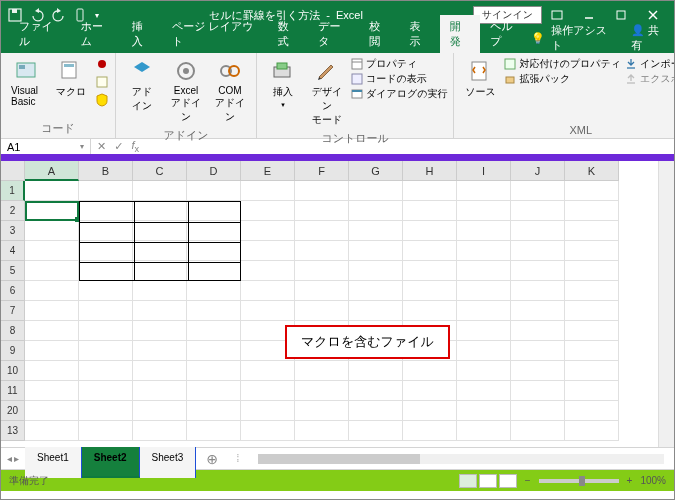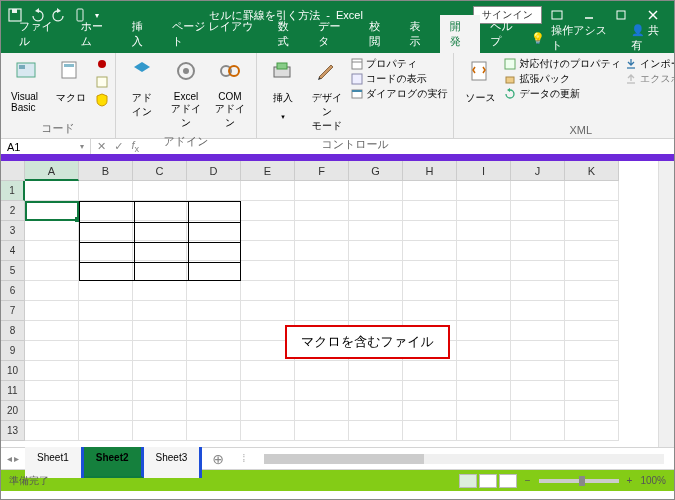--- a/index.html
+++ b/index.html
@@ -12,21 +12,21 @@
 .winbtns { display: flex; gap: 2px; align-items: center; }
 .winbtn { width: 30px; height: 20px; display: flex; align-items: center; justify-content: center; }
 .ribbon-tabs { height: 24px; background: #0f7a3f; display: flex; align-items: flex-end; padding-left: 8px; color: #fff; font-size: 11px; }
 .rtab { padding: 4px 10px; cursor: pointer; }
 .rtab.active { background: #f3f3f3; color: #0f7a3f; }
 .rtab-right { margin-left: auto; display: flex; align-items: center; padding-right: 8px; gap: 6px; }
 .ribbon-body { height: 86px; background: #f3f3f3; border-bottom: 1px solid #d4d4d4; display: flex; font-size: 10px; }
 .rgroup { border-right: 1px solid #d4d4d4; padding: 4px 6px 2px; display: flex; flex-direction: column; justify-content: space-between; }
 .rgroup-main { flex: 1; display: flex; gap: 4px; align-items: flex-start; }
 .rgroup-lbl { text-align: center; font-size: 11px; color: #666; padding-top: 2px; }
-.bigbtn { display: flex; flex-direction: column; align-items: center; gap: 8px; padding: 2px 4px; min-width: 40px; }
+.bigbtn { display: flex; flex-direction: column; align-items: center; gap: 2px; padding: 2px 4px; min-width: 40px; }
 .bigbtn .ico { width: 24px; height: 24px; }
 .smallbtns { display: flex; flex-direction: column; gap: 1px; }
 .smallbtn { display: flex; align-items: center; gap: 3px; font-size: 10px; white-space: nowrap; }
 .smallbtn .sico { width: 12px; height: 12px; }
 .namebox-row { height: 22px; background: #fff; border-bottom: 7px solid #6d28d9; display: flex; align-items: flex-start; font-size: 11px; }
 .namebox { width: 90px; border-right: 1px solid #d4d4d4; padding: 0 6px; height: 100%; display: flex; align-items: center; }
 .fx-area { display: flex; align-items: center; gap: 8px; padding: 0 6px; color: #888; }
 .grid-area { position: relative; background: #fff; height: 286px; display: flex; }
 .rownums { width: 24px; }
 .colrow { height: 20px; display: flex; }
@@ -41,21 +41,21 @@
 .cell { width: 54px; height: 20px; border-right: 1px solid #e0e0e0; border-bottom: 1px solid #e0e0e0; font-size: 11px; }
 .selcursor { position: absolute; left: 0; top: 20px; width: 54px; height: 20px; border: 2px solid #0f7a3f; pointer-events: none; }
 .selcursor::after { content: ""; position: absolute; right: -3px; bottom: -3px; width: 5px; height: 5px; background: #0f7a3f; }
 .borderbox { position: absolute; border: 1px solid #000; }
 .borderbox .hline { position: absolute; left: 0; right: 0; height: 1px; background: #000; }
 .borderbox .vline { position: absolute; top: 0; bottom: 0; width: 1px; background: #000; }
 .callout { position: absolute; border: 2px solid #d00; background: #fff; color: #000; font-size: 13px; padding: 6px 14px; }
 .vscroll { width: 16px; background: #f0f0f0; border-left: 1px solid #ddd; }
 .sheet-tabs { height: 22px; background: #fff; border-top: 1px solid #d4d4d4; display: flex; align-items: center; font-size: 10px; }
 .tabnav { display: flex; gap: 2px; padding: 0 6px; color: #888; }
-.stab { padding: 13px 12px; border-right: 3px solid #1d4ed8; background: #f5f5f5; }
+.stab { padding: 13px 12px; border-right: 1px solid #1d4ed8; background: #f5f5f5; }
 .stab.active { background: #15803d; border-bottom: 2px solid #0f7a3f; font-weight: bold; }
 .newtab { padding: 0 10px; color: #888; font-size: 14px; }
 .hscroll { flex: 1; margin: 0 10px; height: 10px; background: #f0f0f0; position: relative; }
 .hscroll .thumb { position: absolute; left: 0; width: 40%; height: 100%; background: #ccc; }
 .statusbar { height: 22px; background: #84cc16; border-top: 1px solid #d4d4d4; display: flex; align-items: center; font-size: 10px; padding: 0 8px; color: #555; }
 .status-right { margin-left: auto; display: flex; align-items: center; gap: 8px; }
 .viewbtns { display: flex; gap: 2px; }
 .viewbtn { width: 18px; height: 14px; border: 1px solid #bbb; background: #fff; }
 .viewbtn.active { background: #ddeedd; }
 .zoom-slider { width: 80px; height: 4px; background: #ccc; position: relative; }
@@ -293,29 +293,20 @@
             <span>対応付けのプロパティ</span>
           </div>
         <div class="smallbtn">
             <span class="sico">
               <svg viewBox="0 0 12 12">
                 <rect x="2" y="4" width="8" height="6" fill="#ec8" stroke="#a84"></rect>
               </svg>
             </span>
             <span>拡張パック</span>
           </div>
-        <div class="smallbtn">
-            <span class="sico">
-              <svg viewBox="0 0 12 12">
-                <path d="M6 2 A4 4 0 1 1 2 6" fill="none" stroke="#3a7" stroke-width="1.3"></path>
-                <path d="M6 0 L6 4 L3 2 Z" fill="#3a7"></path>
-              </svg>
-            </span>
-            <span>データの更新</span>
-          </div>
       </div>
       <div class="smallbtns">
         <div class="smallbtn">
             <span class="sico">
               <svg viewBox="0 0 12 12">
                 <path d="M6 1 L6 7 M3 4 L6 7 L9 4" fill="none" stroke="#37a" stroke-width="1.3"></path>
                 <line x1="2" y1="10" x2="10" y2="10" stroke="#37a" stroke-width="1.3"></line>
               </svg>
             </span>
             <span>インポート</span>

